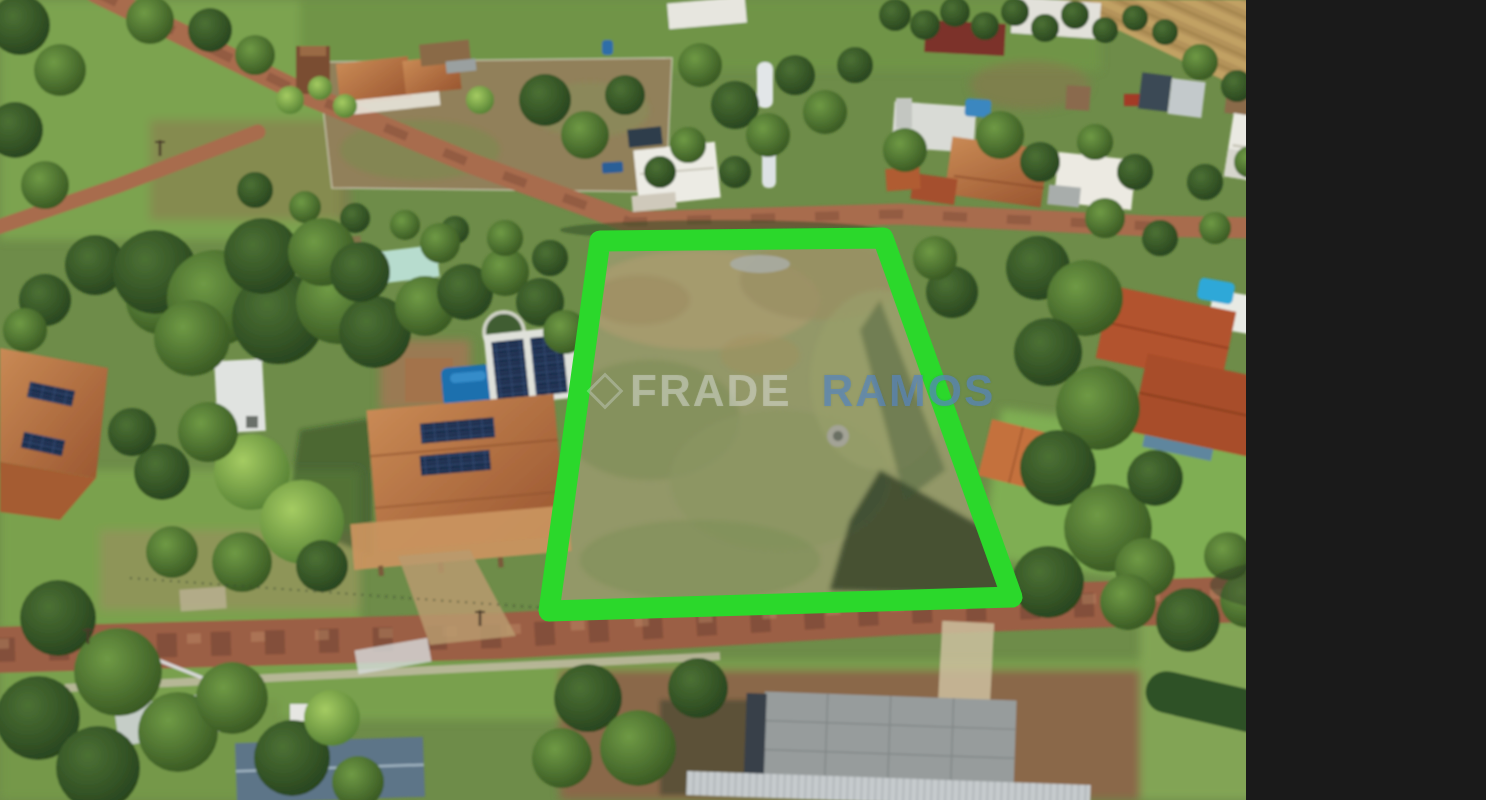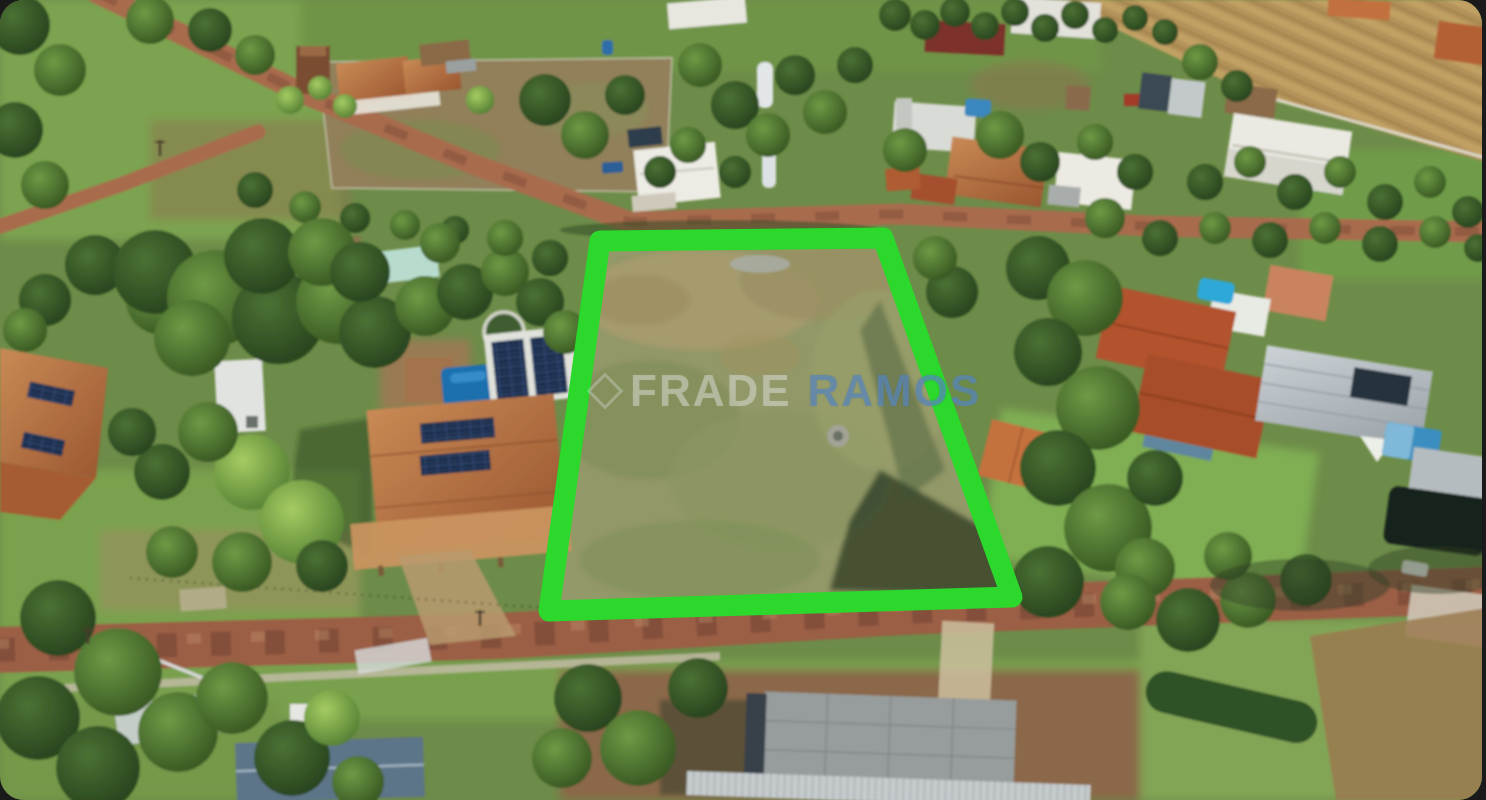--- a/index.html
+++ b/index.html
@@ -1,29 +1,29 @@
 <!DOCTYPE html>
 <html style="--outlineGreen: #2bd82b; --wmLeft: rgba(228,231,234,0.38); --wmRight: rgba(90,137,193,0.66); --grassBase: #6e8c49; --grassLight: #7ca34f; --lawnBright: #7fae52; --treeDark: #274420; --treeMid: #3d5f2b; --treeLight: #7fb04b; --dirtRoad: #a86c4e; --dirtRoadDark: #7a4a36; --bottomRoad: #9b5e45; --fieldTan: #bb9a5f; --paddockDry: #91805a; --lotGrass: #939868; --lotDry: #a89b6e; --roofTerracotta: #b4673f; --roofRed: #b0522c; --roofMaroon: #7c332a; --roofGray: #b7bfc4; --roofWhite: #eae9e2; --roofSlate: #5d7488; --solarPanel: #1e2f4e; --poolBlue: #1b6fae; --poolLight: #2fa8d8; --concrete: #cfc7b6; --shadowGreen: #243a1f;"><head>
 <meta charset="utf-8">
 <style>
   html,body{margin:0;padding:0;background:#1a1a1a;}
-  .scene{position:relative;width:1482px;height:800px;overflow:hidden;
-         font-family:"Liberation Sans",sans-serif;background:#6e8c49;border-radius:24px;}
+  .scene{position:relative;width:1246px;height:800px;overflow:hidden;
+         font-family:"Liberation Sans",sans-serif;background:#6e8c49;}
   .scene svg{position:absolute;left:0;top:0;display:block;}
   
   .tD{fill:url(#gTD);} .tM{fill:url(#gTM);} .tL{fill:url(#gTL);}
   .soft{filter:url(#fSoft);}
   
   .watermark{position:absolute;left:592px;top:366px;display:flex;align-items:center;
              gap:12px;font-weight:bold;font-size:44px;letter-spacing:2px;
              user-select:none;pointer-events:none;}
   .wm-icon{width:20px;height:20px;border:3px solid rgba(225,230,235,0.32);
            transform:rotate(45deg);flex:0 0 auto;}
   .wm-left{color:var(--wmLeft);text-shadow:0 0 2px rgba(255,255,255,0.12);}
-  .wm-right{color:var(--wmRight);text-shadow:0 0 2px rgba(50,90,140,0.25);margin-left:4px;}
+  .wm-right{color:var(--wmRight);text-shadow:0 0 2px rgba(50,90,140,0.25);margin-left:18px;}
 </style>
 </head>
 <body>
 
 <div class="scene">
 <svg width="1486" height="800" viewBox="0 0 1486 800">
   <defs>
     <radialGradient id="gTD" cx="38%" cy="35%" r="75%">
       <stop offset="0%" stop-color="#4c7134"></stop>
           <stop offset="100%" stop-color="#24401c"></stop>

